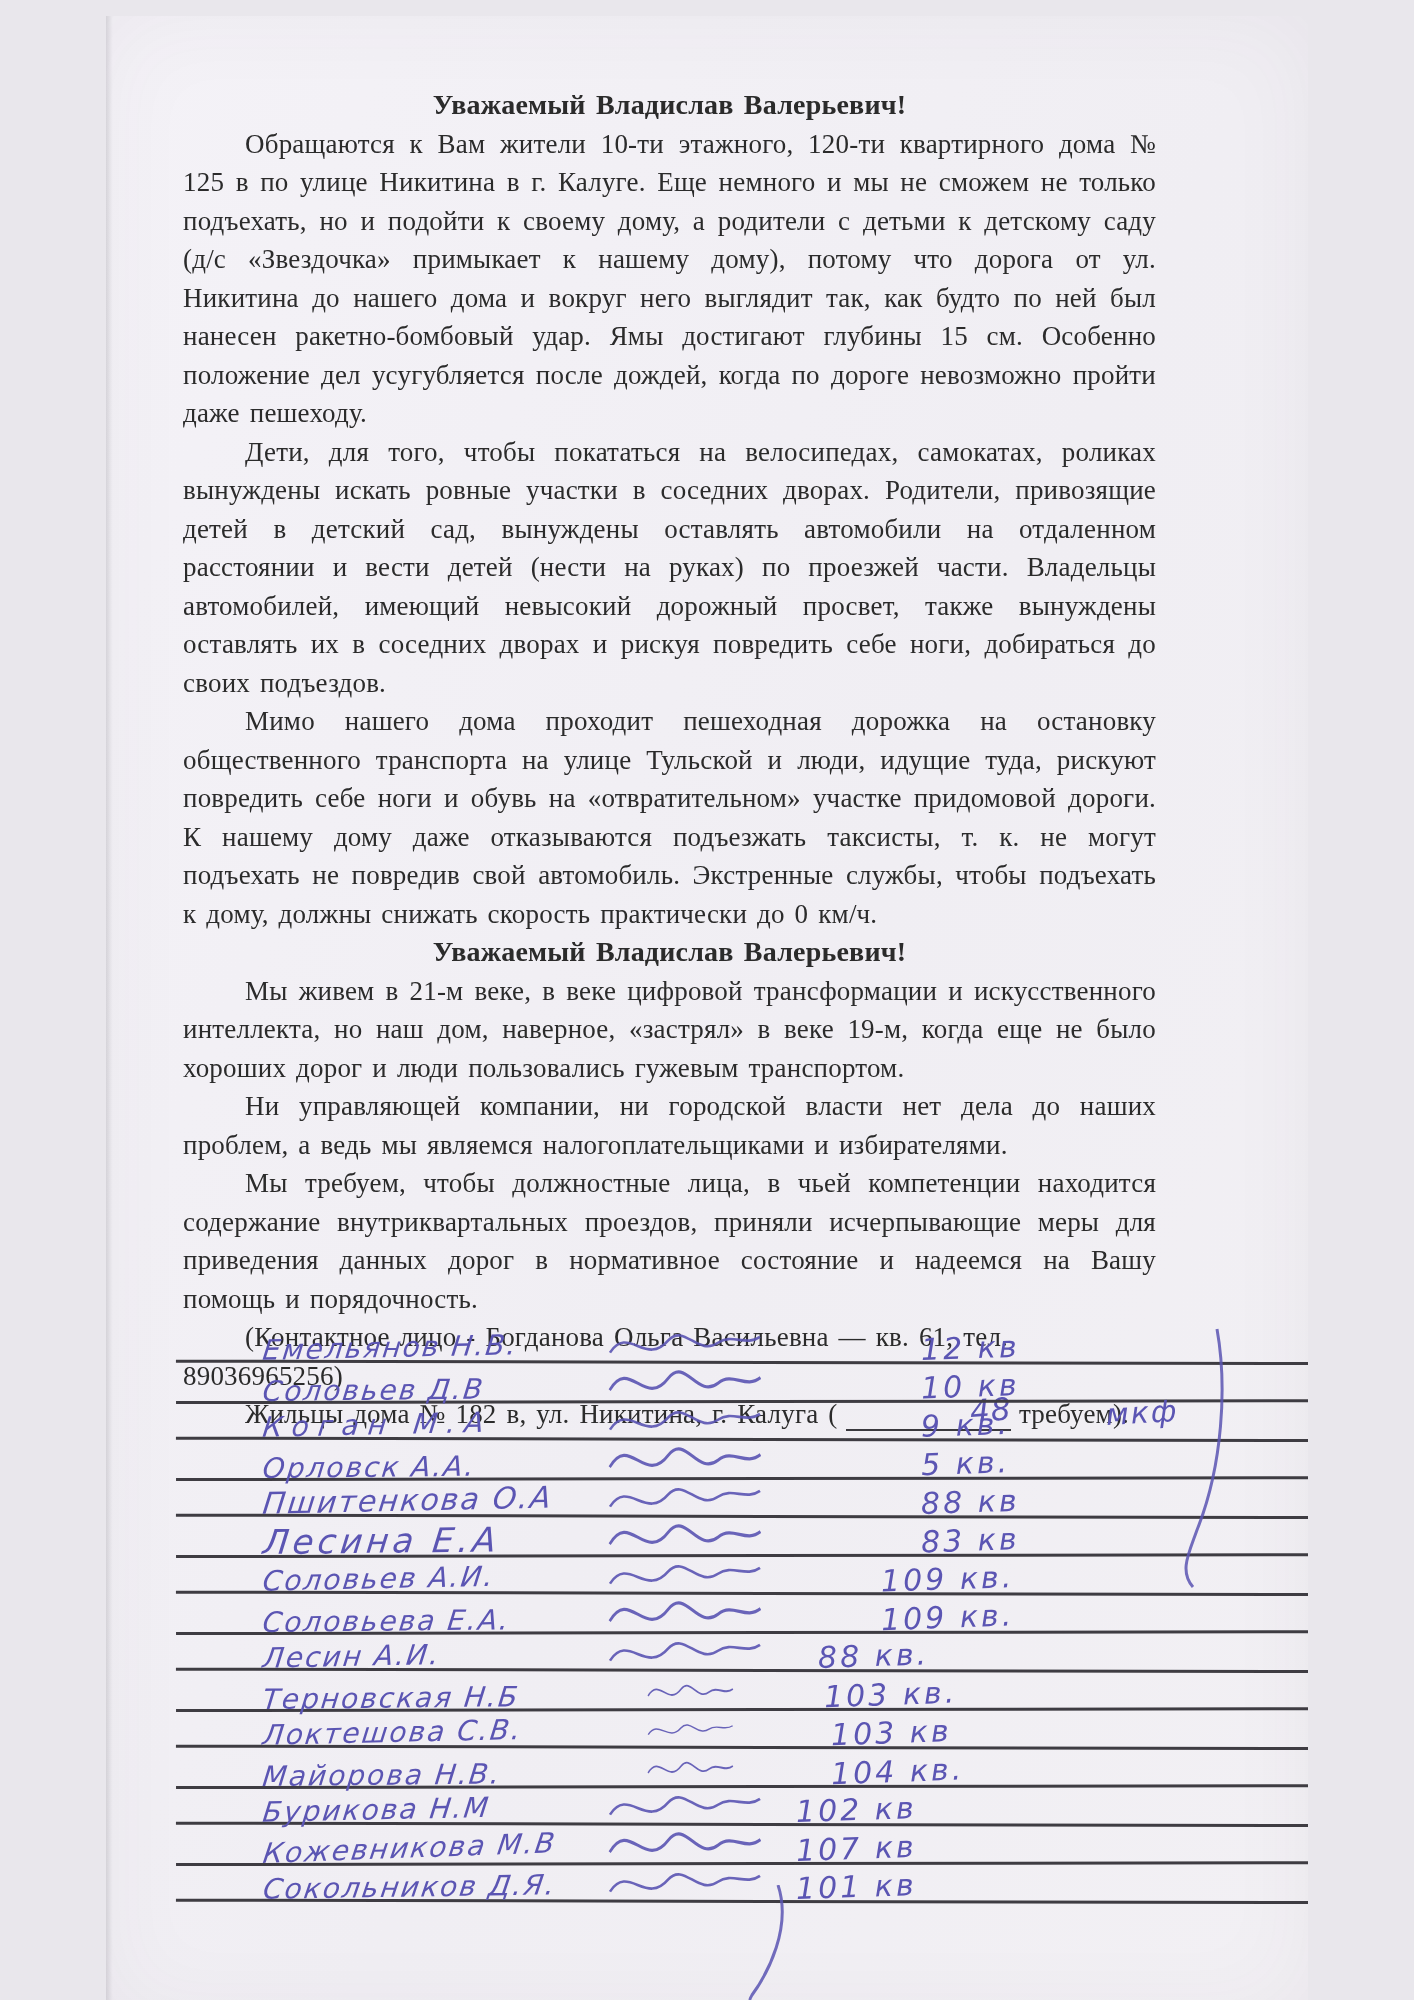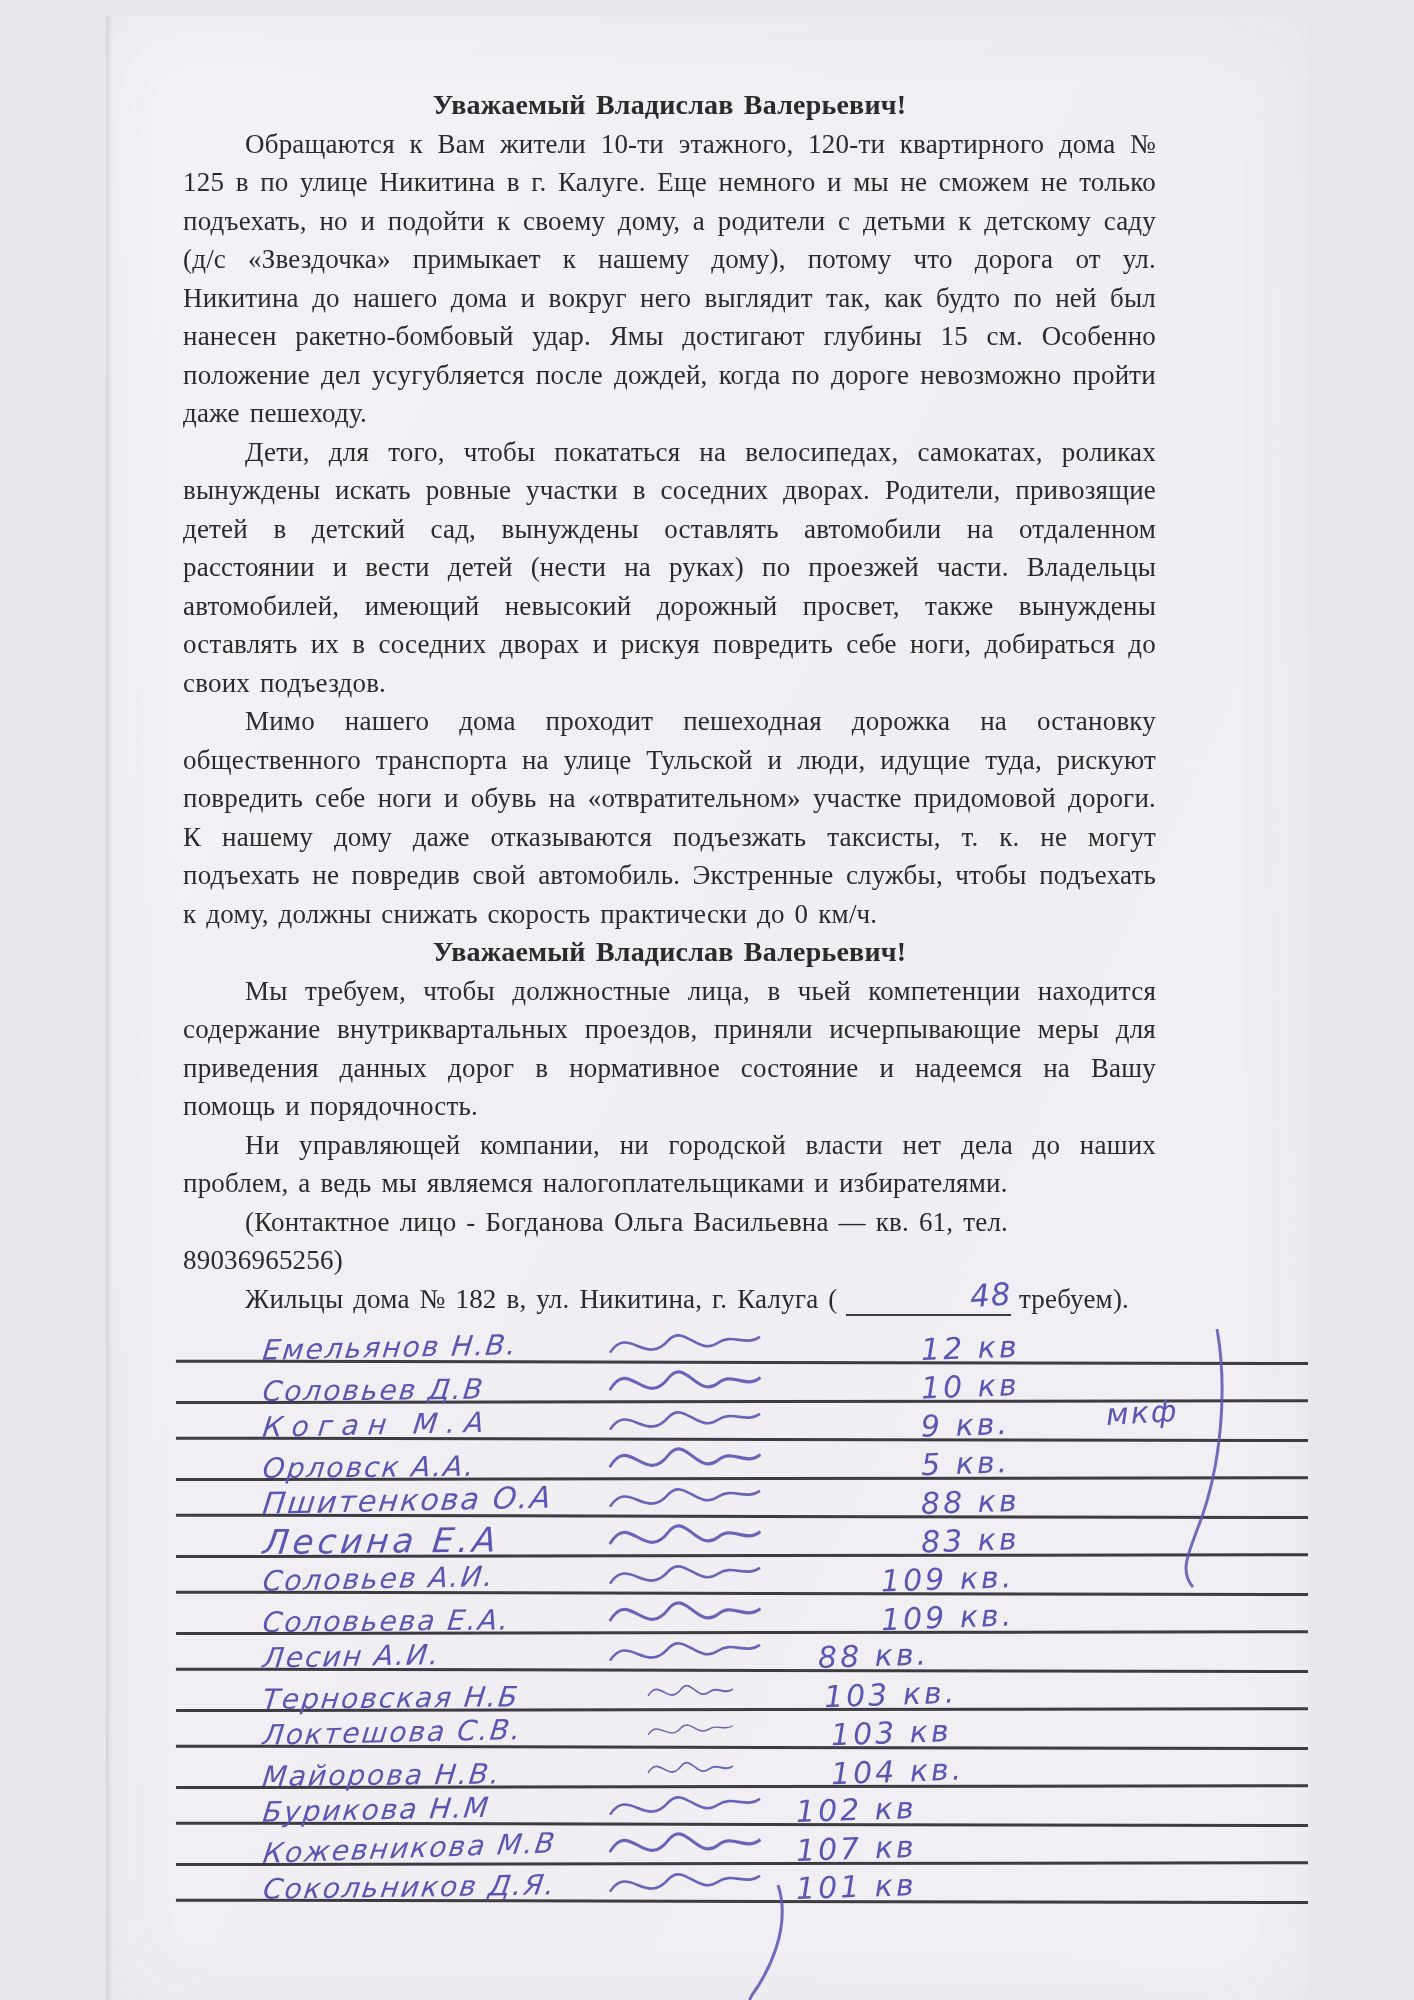--- a/index.html
+++ b/index.html
@@ -158,22 +158,23 @@
 <body>
 
 <div class="page">
 
   <div class="doc">
     <h1>Уважаемый Владислав Валерьевич!</h1>
     <p>Обращаются к Вам жители 10-ти этажного, 120-ти квартирного дома № 125 в по улице Никитина в г. Калуге. Еще немного и мы не сможем не только подъехать, но и подойти к своему дому, а родители с детьми к детскому саду (д/с «Звездочка» примыкает к нашему дому), потому что дорога от ул. Никитина до нашего дома и вокруг него выглядит так, как будто по ней был нанесен ракетно-бомбовый удар. Ямы достигают глубины 15 см.  Особенно положение дел усугубляется после дождей, когда по дороге невозможно пройти даже пешеходу.</p>
     <p>Дети, для того, чтобы покататься на велосипедах, самокатах, роликах вынуждены искать ровные участки в соседних дворах. Родители, привозящие детей в детский сад, вынуждены оставлять автомобили на отдаленном расстоянии и вести детей (нести на руках) по проезжей части. Владельцы автомобилей, имеющий невысокий дорожный просвет, также вынуждены оставлять их в соседних дворах и рискуя повредить себе ноги, добираться до своих подъездов.</p>
     <p>Мимо нашего дома проходит пешеходная дорожка на остановку общественного транспорта на улице Тульской и люди, идущие туда, рискуют повредить себе ноги и обувь на «отвратительном» участке придомовой дороги. К нашему дому даже отказываются подъезжать таксисты, т. к.  не могут подъехать не повредив свой автомобиль. Экстренные службы, чтобы подъехать к дому, должны снижать скорость практически до 0 км/ч.</p>
     <h1>Уважаемый Владислав Валерьевич!</h1>
+    <p>Мы живем в 21-м веке, в веке цифровой трансформации и искусственного интеллекта, но наш дом, наверное, «застрял» в веке 19-м, когда еще не было хороших дорог и люди пользовались гужевым транспортом.</p>
+    <p>Ни управляющей компании, ни городской власти нет дела до наших проблем, а ведь мы являемся налогоплательщиками и избирателями.</p>
     <p>Мы требуем, чтобы должностные лица, в чьей компетенции находится содержание внутриквартальных проездов, приняли исчерпывающие меры для приведения  данных дорог в нормативное состояние и надеемся на Вашу помощь и порядочность.</p>
-    <p>Ни управляющей компании, ни городской власти нет дела до наших проблем, а ведь мы являемся налогоплательщиками и избирателями.</p>
     <p class="no-justify">(Контактное лицо - Богданова Ольга Васильевна — кв. 61, тел. 89036965256)</p>
     <p class="no-justify residents-line"><span>Жильцы дома № 182 в, ул. Никитина, г. Калуга (</span><span class="count-underline"><span class="hand">48</span></span><span>требуем).</span></p>
   </div>
 
   <div class="sig-section">
     <div class="sig-rows">
 
       <div class="sig-row">
         <span class="sig-name hand">Емельянов Н.В.</span>
         <svg class="flourish" viewBox="0 0 160 46">

